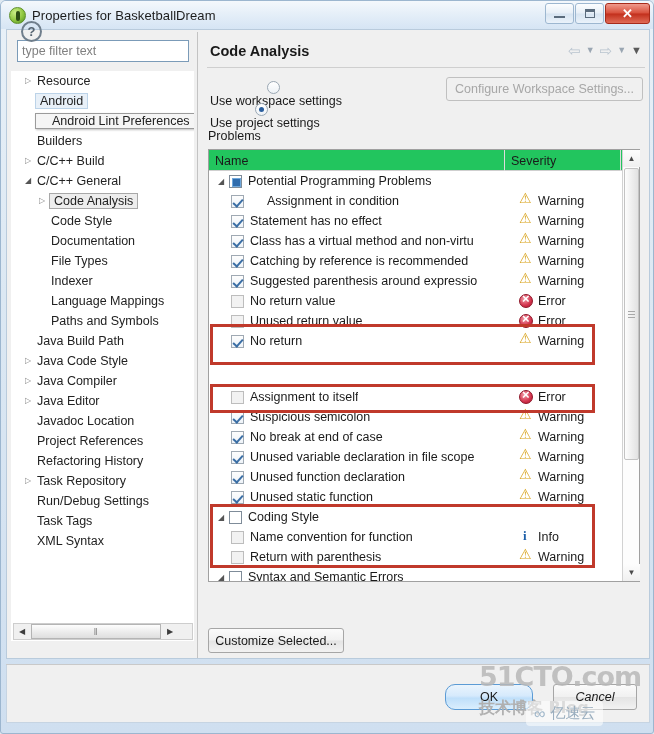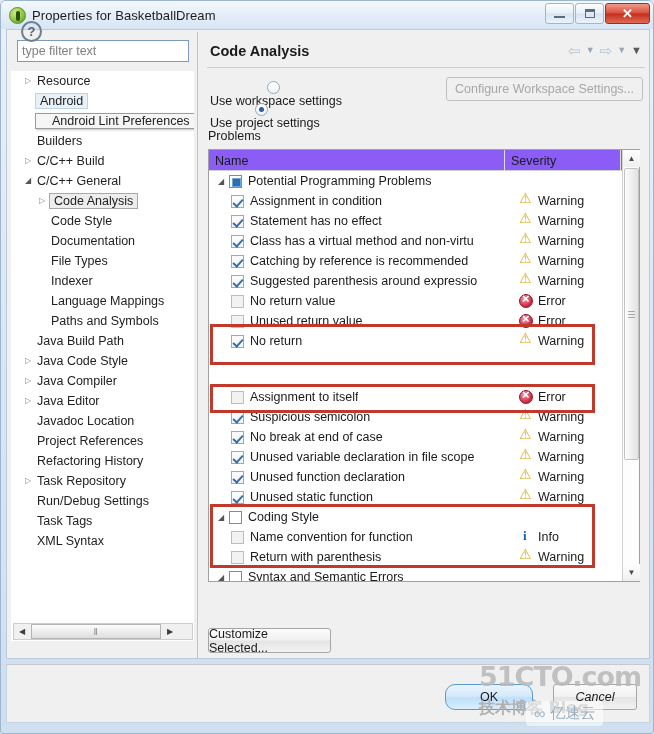--- a/index.html
+++ b/index.html
@@ -184,21 +184,21 @@
     position: absolute; left: 7px; top: 96px;
     font-size: 12.5px; color: #1a1a1a;
   }
 
   
   #table {
     position: absolute; left: 7px; top: 116px;
     width: 432px; height: 433px;
     border: 1px solid #a0a0a0; background: #ffffff;
   }
-  #thead { display: flex; height: 21px; background: #8b5cf6; border-bottom: 1px solid #cfcfcf; }
+  #thead { display: flex; height: 21px; background: #22c55e; border-bottom: 1px solid #cfcfcf; }
   .th {
     font-size: 12.5px; color: #1a1a1a; display: flex; align-items: center;
     padding-left: 6px; border-right: 1px solid #dcdcdc; height: 21px;
   }
   #th-name { width: 296px; }
   #th-sev  { width: 116px; }
   #th-pad  { flex: 1; border-right: none; }
 
   #tbody {
     position: absolute; left: 0; top: 21px; width: 414px; height: 410px;
@@ -282,21 +282,21 @@
   .grip div { height: 1px; background: #a8a8a8; margin-bottom: 2px; }
 
   
   .btn {
     border: 1px solid #a6a6a6; border-radius: 3px;
     background: linear-gradient(180deg,#fbfbfb 0%,#f1f1f1 48%,#e4e4e4 52%,#f2f2f2 100%);
     font-size: 12.5px; color: #1a1a1a;
     display: flex; align-items: center; justify-content: center;
     font-family: "Liberation Sans", sans-serif;
   }
-  #customize-btn { position: absolute; left: 7px; top: 595px; width: 123px; height: 25px; }
+  #customize-btn { position: absolute; left: 7px; top: 595px; width: 136px; height: 25px; }
   #restore-btn   { position: absolute; left: 242px; top: 632px; width: 103px; height: 27px; }
   #apply-btn     { position: absolute; left: 351px; top: 632px; width: 95px; height: 27px; }
 
   
   #footer-sep {
     position: absolute; left: 5px; top: 663px; width: 644px; height: 1px;
     background: #c9c9c9;
   }
   #footer {
     position: absolute; left: 5px; top: 664px; width: 644px; height: 58px;
@@ -505,21 +505,21 @@
           <div class="th" id="th-name">Name</div>
           <div class="th" id="th-sev">Severity</div>
           <div class="th" id="th-pad"></div>
         </div>
         <div id="tbody">
             <div class="prow indent-root" style="position: relative;">
               <span class="p-twisty expanded"></span>
               <span class="chk group filled"></span>
               <span class="p-name">Potential Programming Problems</span>
             </div>
-            <div class="prow indent-child" style="position: relative;">
+            <div class="prow indent-child" style="position: relative; gap: 17px;">
               <span class="chk checked"></span>
               <span class="p-name">Assignment in condition</span>
               <span class="p-sev">
                 <span class="sev-ico sev-warn"></span>
                 <span>Warning</span>
               </span>
             </div>
             <div class="prow indent-child" style="position: relative;">
               <span class="chk checked"></span>
               <span class="p-name">Statement has no effect</span>

